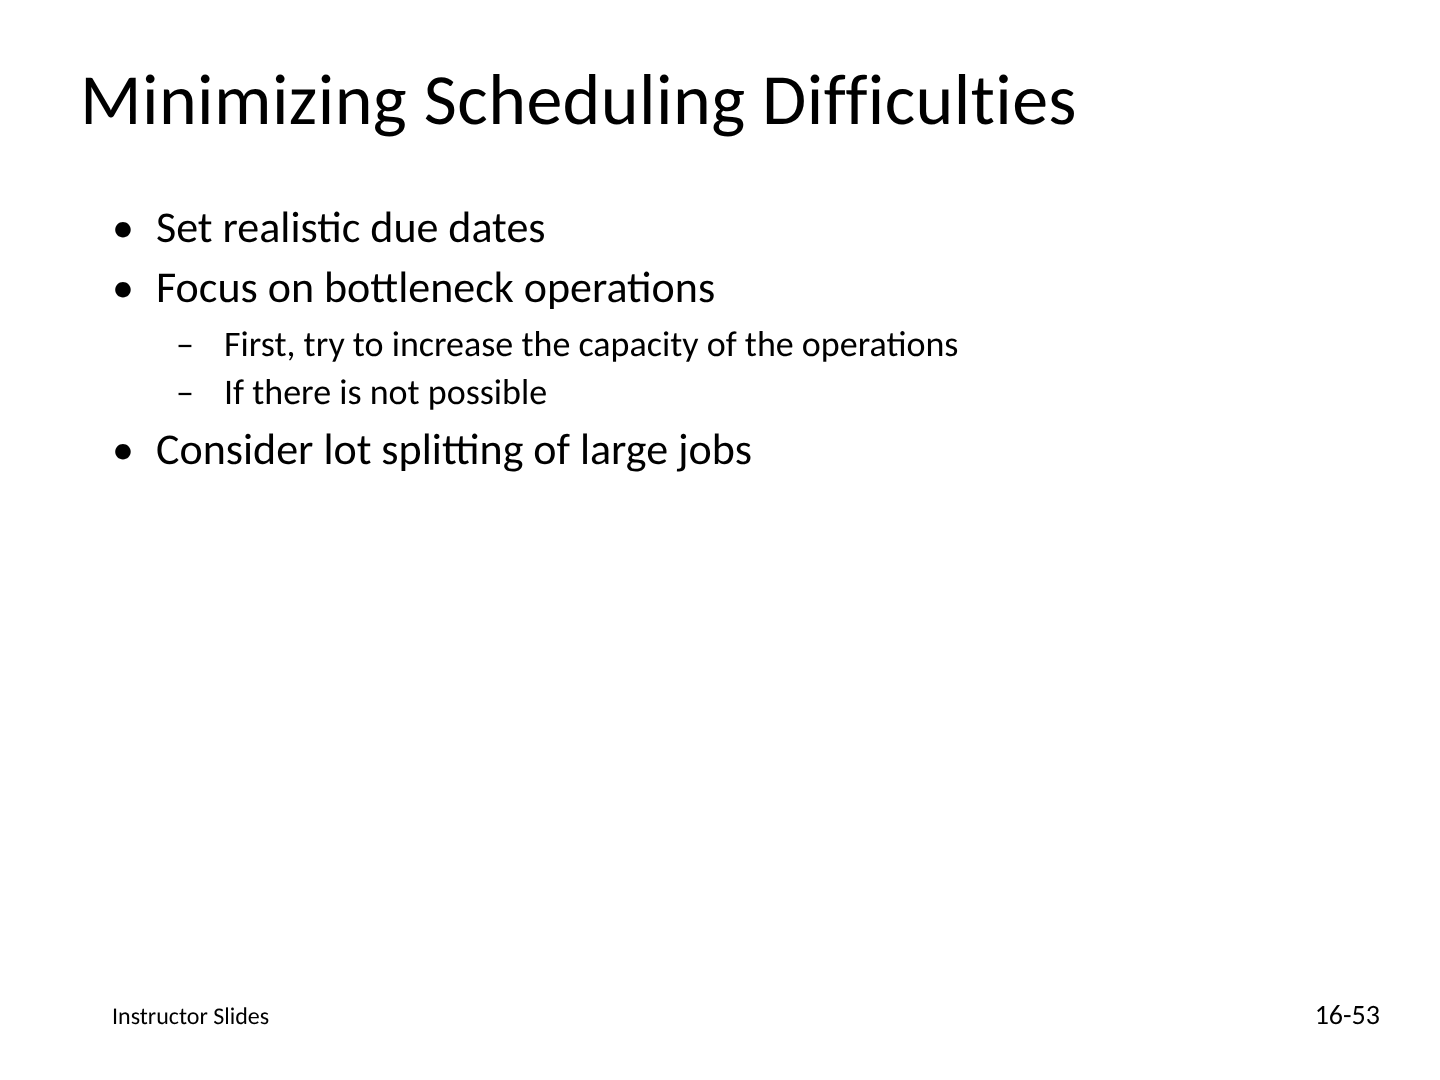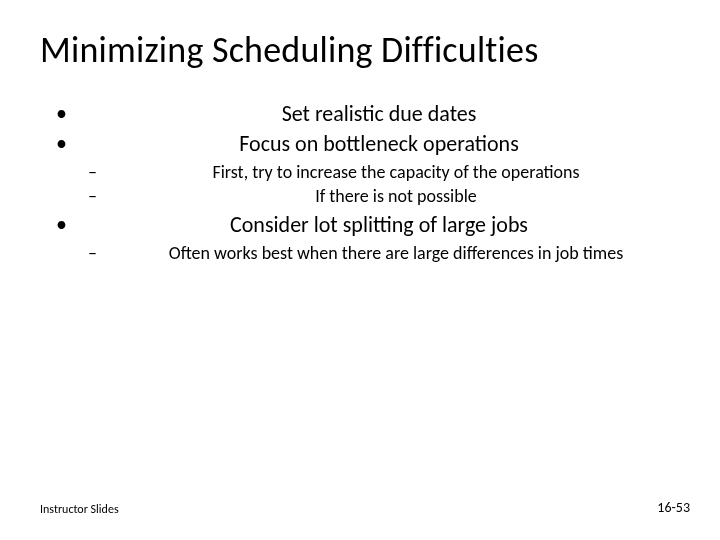--- a/index.html
+++ b/index.html
@@ -25,21 +25,20 @@
     letter-spacing: 0.2px;
   }
   .content { padding-left: 16px; }
   ul { list-style: none; }
   .lvl1 > li {
     font-size: 22px;
     line-height: 1.25;
     padding-left: 22px;
     position: relative;
     margin-bottom: 2px;
-    text-align: center;
   }
   .lvl1 > li::before {
     content: "•";
     position: absolute;
     left: 0;
     top: 0;
   }
   .lvl2 {
     margin-top: 4px;
     margin-bottom: 2px;
@@ -70,21 +69,21 @@
     margin-bottom: 1px;
   }
   .lvl3 > li::before {
     content: "•";
     position: absolute;
     left: 0;
     top: 0;
   }
   .footer-left {
     position: absolute;
-    left: 40px;
+    left: 56px;
     bottom: 24px;
     font-size: 12px;
     color: #000;
   }
   .footer-right {
     position: absolute;
     right: 30px;
     bottom: 24px;
     font-size: 14px;
     color: #000;
@@ -103,22 +102,19 @@
         <span>Focus on bottleneck operations</span>
         <ul class="lvl2">
           <li>First, try to increase the capacity of the operations</li>
           <li>
             <span>If there is not possible</span>
           </li>
         </ul>
       </li>
       <li>
         <span>Consider lot splitting of large jobs</span>
-        <ul class="lvl2">
-          <li>Often works best when there are large differences in job times</li>
-        </ul>
       </li>
     </ul>
   </div>
 
   <div class="footer-left">Instructor Slides</div>
   <div class="footer-right">16-53</div>
 </div>
 
 </body></html>

